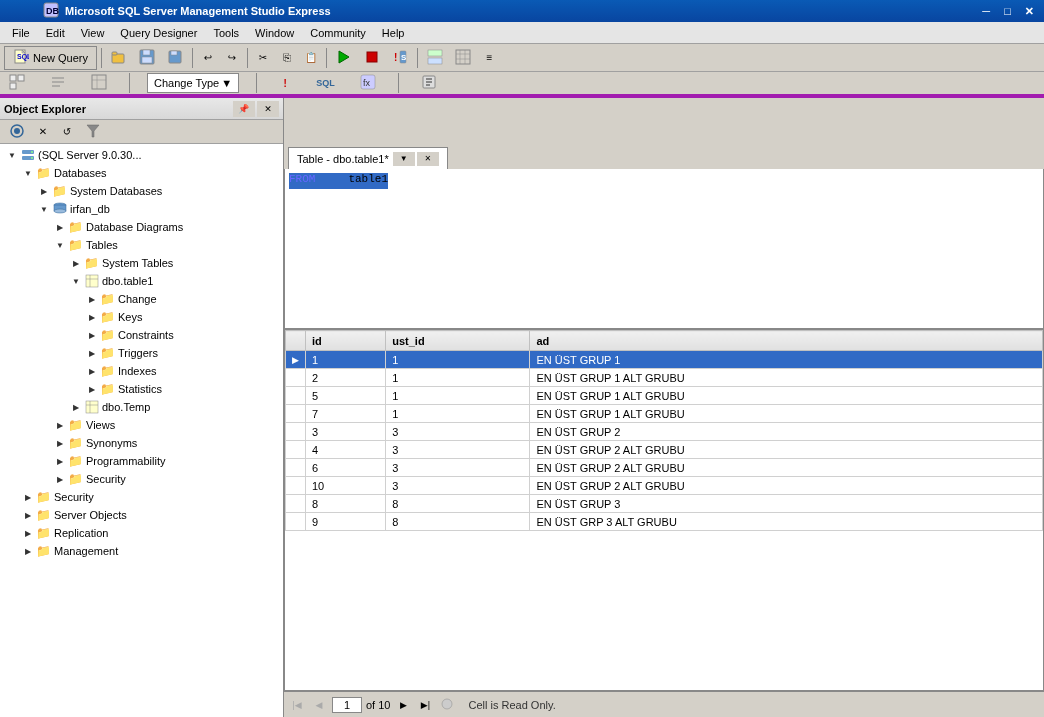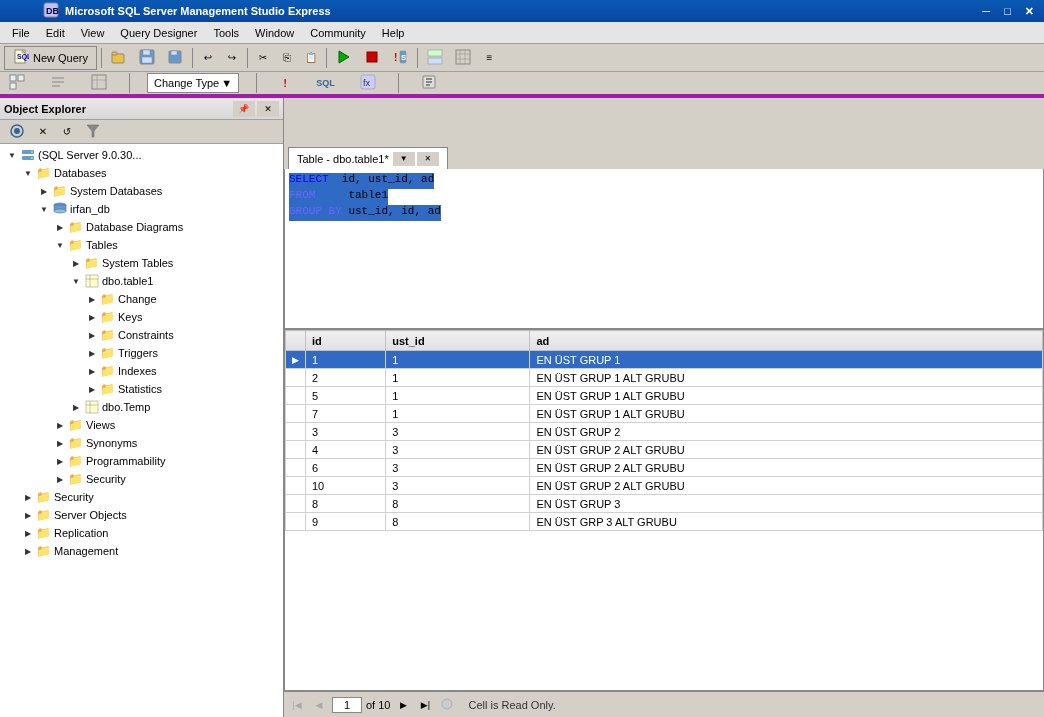--- a/index.html
+++ b/index.html
@@ -705,27 +705,21 @@
         <span>Table - dbo.table1*</span>
         <div class="tab-controls">
           <button class="toolbar-btn" style="width:14px; height:14px; font-size:8px;">▼</button>
           <button class="toolbar-btn" style="width:14px; height:14px; font-size:8px;">✕</button>
         </div>
       </div>
     </div>
 
     <div id="query-editor">
       <div class="sql-line">
-        <span class="sql-selected"><span class="sql-keyword">SELECT</span><span class="sql-text">&nbsp; id, ust_id, ad</span></span>
-      </div>
-      <div class="sql-line">
         <span class="sql-selected"><span class="sql-keyword" style="color:#6666ff;">FROM</span><span class="sql-text">&nbsp;&nbsp;&nbsp;&nbsp; table1</span></span>
-      </div>
-      <div class="sql-line">
-        <span class="sql-selected"><span class="sql-keyword" style="color:#6666ff;">GROUP BY</span><span class="sql-text"> ust_id, id, ad</span></span>
       </div>
     </div>
 
     <div id="results-container">
       <table id="results-table">
         <thead>
           <tr>
             <th style="width:20px;"></th>
             <th>id</th>
             <th>ust_id</th>

